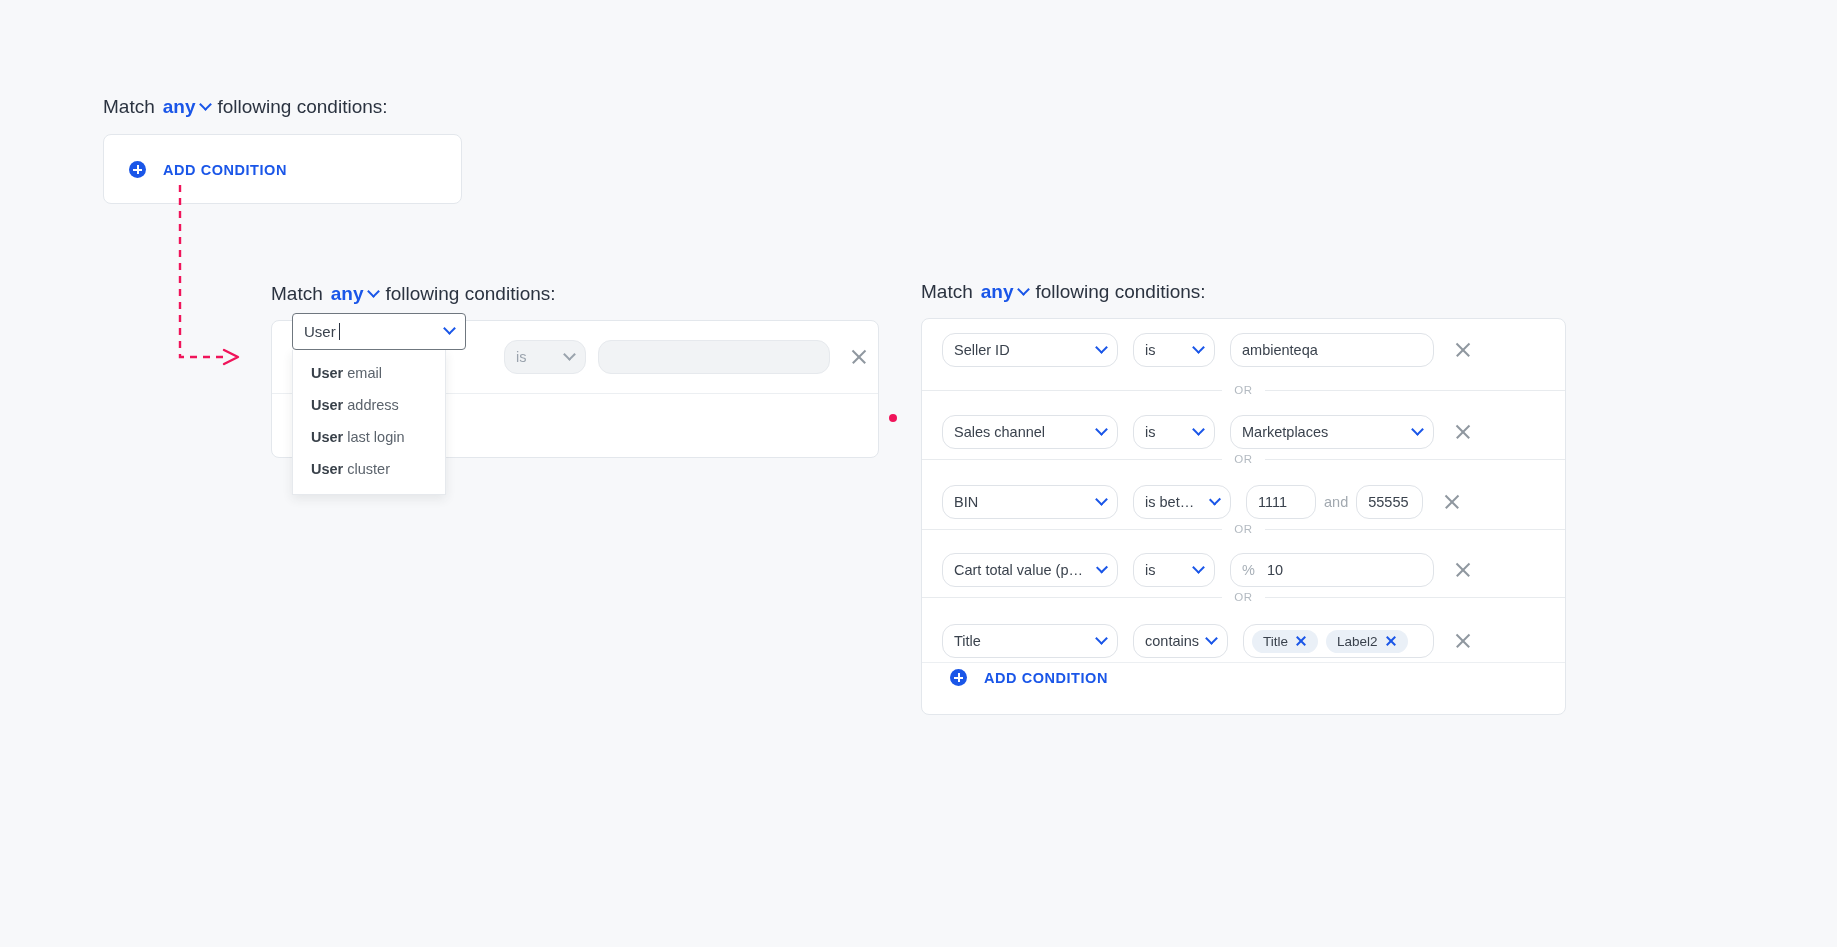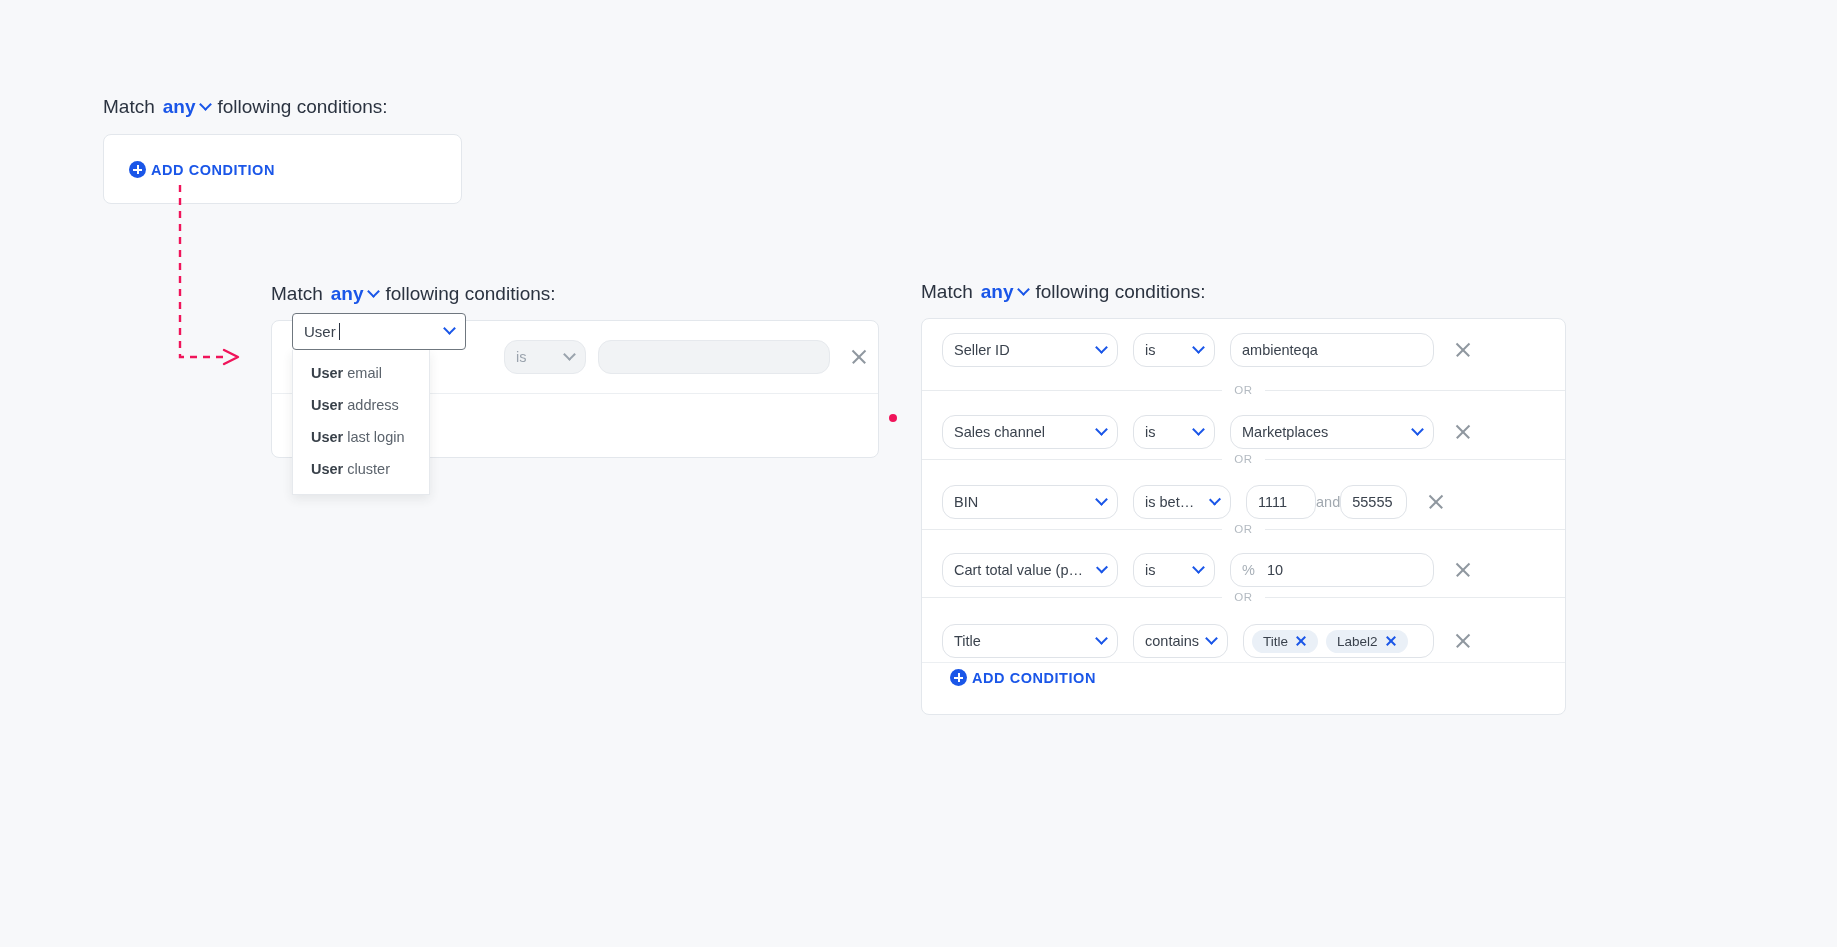--- a/index.html
+++ b/index.html
@@ -34,21 +34,21 @@
   
   .card {
     position: absolute;
     background: #ffffff;
     border: 1px solid #e3e7ec;
     border-radius: 8px;
   }
 
   
   .add-cond {
-    display: inline-flex; align-items: center; gap: 5px;
+    display: inline-flex; align-items: center; gap: 17px;
     color: #1a56e8; font-weight: bold; font-size: 14.5px;
     letter-spacing: .55px; cursor: pointer; user-select: none;
   }
   .plus-ic {
     width: 17px; height: 17px; border-radius: 50%;
     background: #1a56e8; position: relative; flex: none;
   }
   .plus-ic::before, .plus-ic::after {
     content: ""; position: absolute; background: #fff;
   }
@@ -202,21 +202,21 @@
   </div>
 
   <div class="combo-focus" style="left:292px; top:313px; width:174px;">
     <span class="typed">
       <span>User</span>
       <i class="caret"></i>
     </span>
     <i class="chev dk"></i>
   </div>
 
-  <div class="menu" style="left:292px; top:350px; width:138px;">
+  <div class="menu" style="left:292px; top:350px; width:154px;">
     <div class="menu-item">
       <b>User</b><span> email</span>
     </div>
     <div class="menu-item">
       <b>User</b><span> address</span>
     </div>
     <div class="menu-item">
       <b>User</b><span> last login</span>
     </div>
     <div class="menu-item">
@@ -283,21 +283,21 @@
         <span class="lbl">BIN</span>
         <i class="chev blue"></i>
       </div>
       <div class="ctl select" style="width:98px; margin-left:15px;">
         <span class="lbl">is between</span>
         <i class="chev blue"></i>
       </div>
       <div class="ctl" style="width:70px; margin-left:15px;">
         <span class="lbl">1111</span>
       </div>
-      <span style="margin:0 0; font-size:14.5px; color:#a2a9b0;">and</span>
+      <span style="margin:0 8px; font-size:14.5px; color:#a2a9b0;">and</span>
       <div class="ctl" style="width:67px;">
         <span class="lbl">55555</span>
       </div>
       <div class="x-btn" style="margin-left:18px;"></div>
     </div>
 
     <div class="or-div" style="left:0; right:0; top:204px;">
       <span class="ln"></span>
       <span>OR</span>
       <span class="ln"></span>

